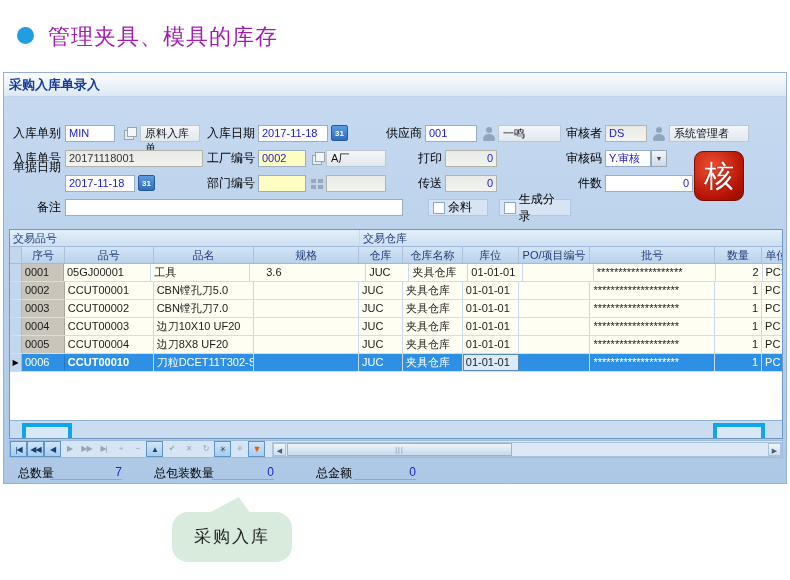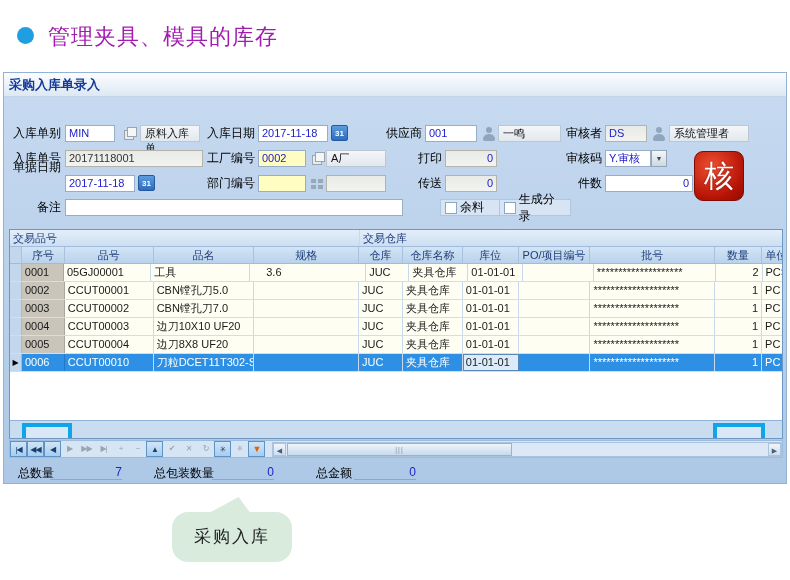--- a/index.html
+++ b/index.html
@@ -168,21 +168,21 @@
     <div class="tbox sunken" style="left:322px;top:56px;width:60px;"></div>
 
     <div class="flabel" style="left:395px;top:56px;width:43px;">传送</div>
     <div class="tbox sunken num" style="left:441px;top:56px;width:52px;color:#2121c8;">0</div>
 
     <div class="flabel" style="left:553px;top:56px;width:45px;">件数</div>
     <div class="tbox num" style="left:601px;top:56px;width:88px;">0</div>
 
     <div class="flabel" style="left:3px;top:80px;width:54px;">备注</div>
     <input class="tbox" style="left: 61px; top: 80px; width: 338px;" value="">
-    <div class="chk-group" style="left:436px;top:80px;width:60px;">
+    <div class="chk-group" style="left:424px;top:80px;width:60px;">
       <span class="chk"></span>
       <span>余料</span>
     </div>
     <div class="chk-group" style="left:495px;top:80px;width:72px;">
       <span class="chk"></span>
       <span>生成分录</span>
     </div>
   </div>
 
   <div id="grid">
@@ -271,21 +271,21 @@
           <div class="g-cell" style="width: 60px;">夹具仓库</div>
           <div class="g-cell" style="width: 56px;">01-01-01</div>
           <div class="g-cell" style="width: 72px;"></div>
           <div class="g-cell" style="width: 125px;">********************</div>
           <div class="g-cell  num" style="width: 47px; text-align: right;">1</div>
           <div class="g-cell" style="width: 30px;">PC</div>
         </div>
         <div class="g-row data-row selected">
           <div class="g-cell row-selector" style="width: 12px;">▶</div>
           <div class="g-cell sel-cell" style="width: 43px;">0006</div>
-          <div class="g-cell" style="width: 89px;">CCUT00010</div>
+          <div class="g-cell" style="width: 89px; font-weight: bold;">CCUT00010</div>
           <div class="g-cell" style="width: 101px;">刀粒DCET11T302-SJ</div>
           <div class="g-cell" style="width: 105px;"></div>
           <div class="g-cell" style="width: 44px;">JUC</div>
           <div class="g-cell" style="width: 60px;">夹具仓库</div>
           <div class="g-cell  cell-focus" style="width: 56px;">01-01-01</div>
           <div class="g-cell" style="width: 72px;"></div>
           <div class="g-cell" style="width: 125px;">********************</div>
           <div class="g-cell  num" style="width: 47px; text-align: right;">1</div>
           <div class="g-cell" style="width: 30px;">PC</div>
         </div>

